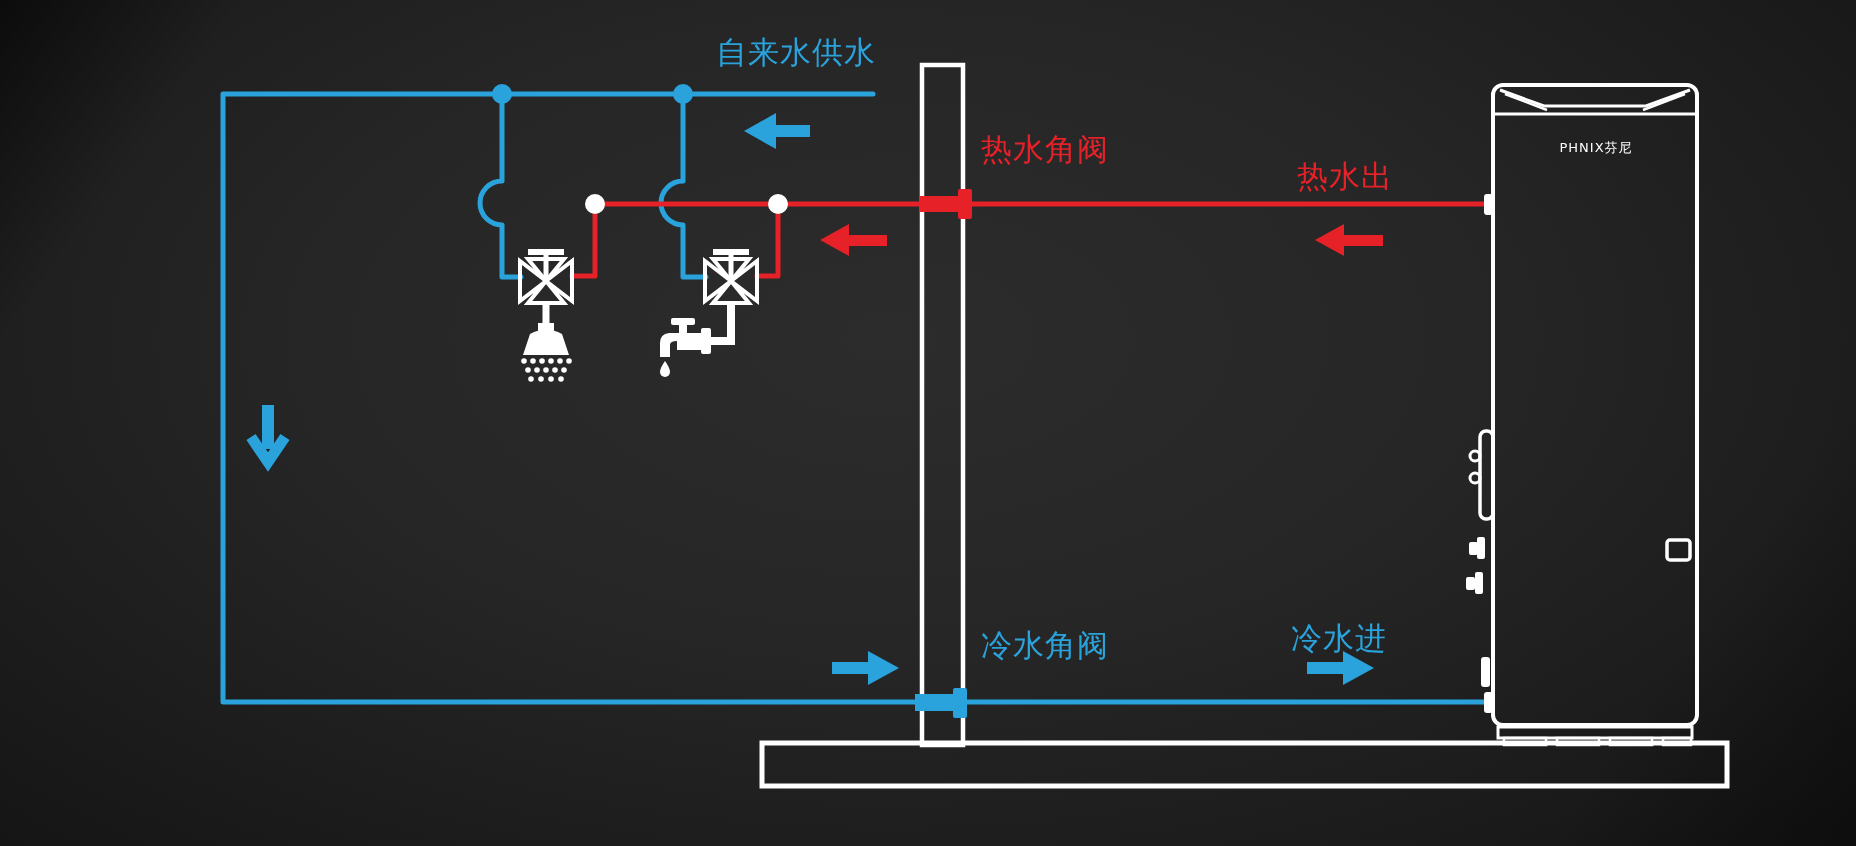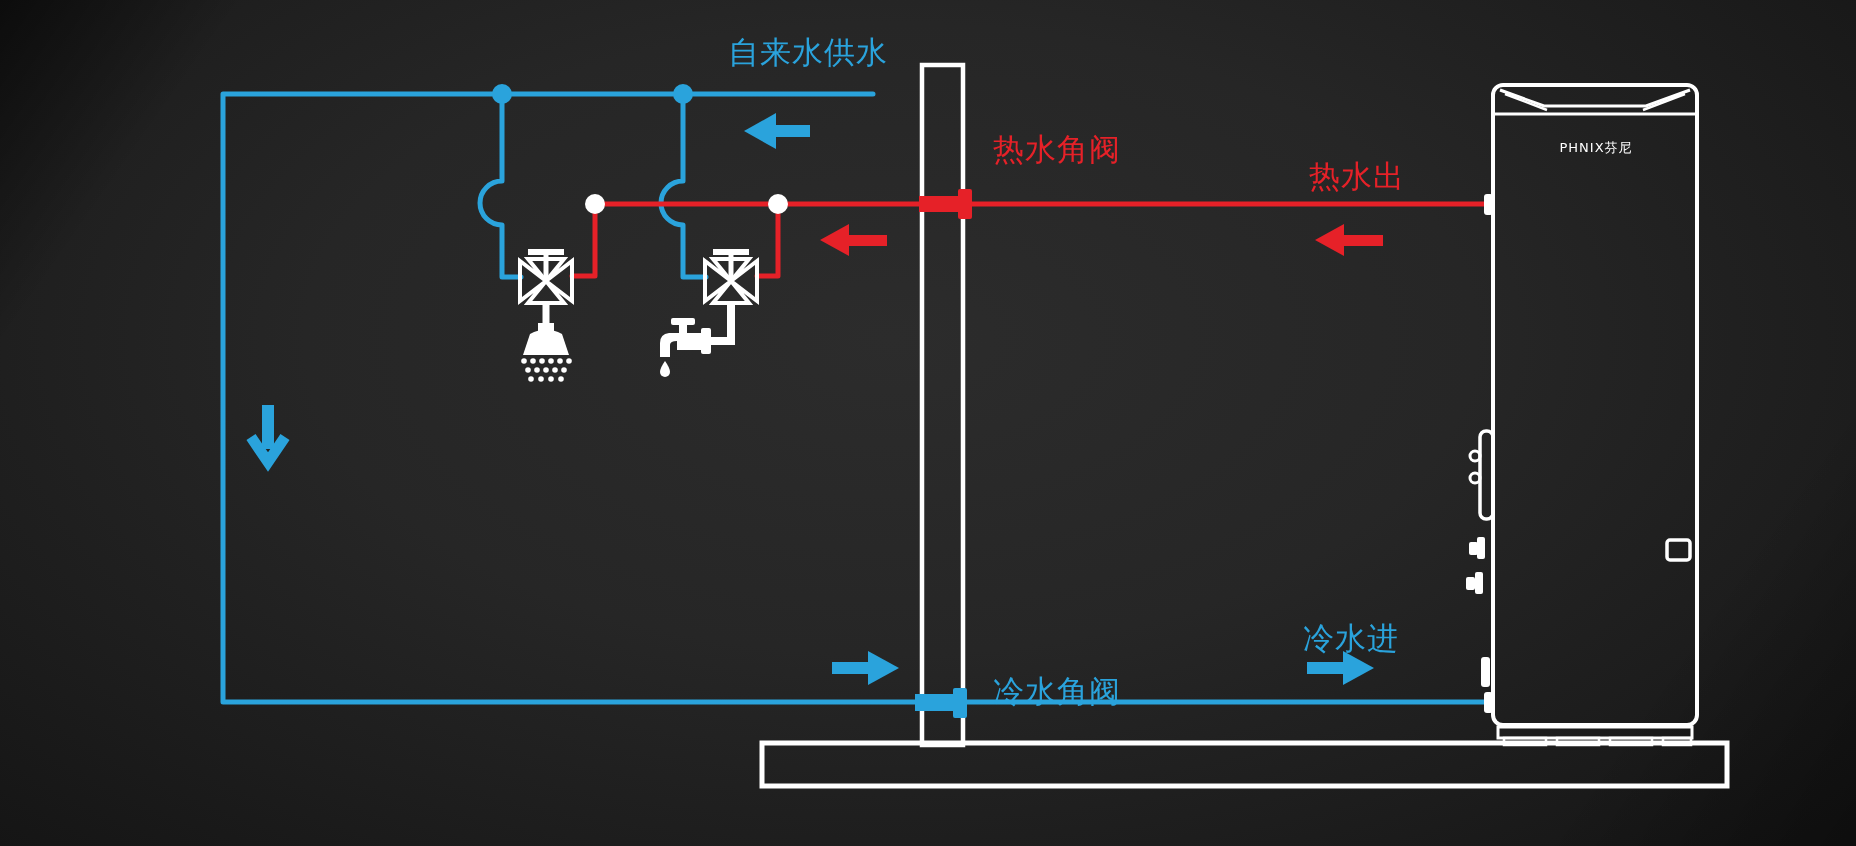--- a/index.html
+++ b/index.html
@@ -17,21 +17,21 @@
   
   .pipe{fill:none;stroke-width:5;stroke-linecap:round;stroke-linejoin:round;}
   .cold{stroke:var(--cold-blue,#2aa3dc);}
   .hot{stroke:var(--hot-red,#e62128);}
   .fill-cold{fill:var(--cold-blue,#2aa3dc);}
   .fill-hot{fill:var(--hot-red,#e62128);}
   .fill-white{fill:var(--outline-white,#fff);}
   .ol{fill:none;stroke:var(--outline-white,#fff);}
   .w2{stroke-width:2.5}.w3{stroke-width:3}.w35{stroke-width:3.5}.w4{stroke-width:4}.w45{stroke-width:4.5}.w5{stroke-width:5}.w6{stroke-width:6}.w7{stroke-width:7}.w8{stroke-width:8}
   
-  .lbl{position:absolute;font-size:31px;font-weight:500;letter-spacing:1px;white-space:nowrap;line-height:1;margin-left:12px;}
+  .lbl{position:absolute;font-size:31px;font-weight:500;letter-spacing:1px;white-space:nowrap;line-height:1;}
   .lbl-cold{color:var(--cold-blue,#2aa3dc);}
   .lbl-hot{color:var(--hot-red,#e62128);}
   .brand{position:absolute;left:1548px;top:139px;width:96px;text-align:center;
          font-size:13px;font-weight:normal;letter-spacing:1px;color:var(--outline-white,#fff);}
 </style>
 </head>
 <body>
 
 <div class="stage">
 
@@ -175,16 +175,16 @@
       </g>
       <rect x="1481" y="657" width="9" height="30" rx="3" class="fill-white"></rect>
       <rect x="1484" y="692" width="9" height="21" rx="3" class="fill-white"></rect>
     </g>
   </svg>
 
   <div class="lbl lbl-cold" style="left:716px;top:37px;">自来水供水</div>
   <div class="lbl lbl-hot" style="left:981px;top:134px;">热水角阀</div>
   <div class="lbl lbl-hot" style="left:1297px;top:161px;">热水出</div>
   <div class="lbl lbl-cold" style="left:1291px;top:623px;">冷水进</div>
-  <div class="lbl lbl-cold" style="left:981px;top:676px;">冷水角阀</div>
+  <div class="lbl lbl-cold" style="left:981px;top:632px;font-family:Liberation Mono, monospace;">冷水角阀</div>
   <div class="brand">PHNIX芬尼</div>
 
 </div>
 
 </body></html>

